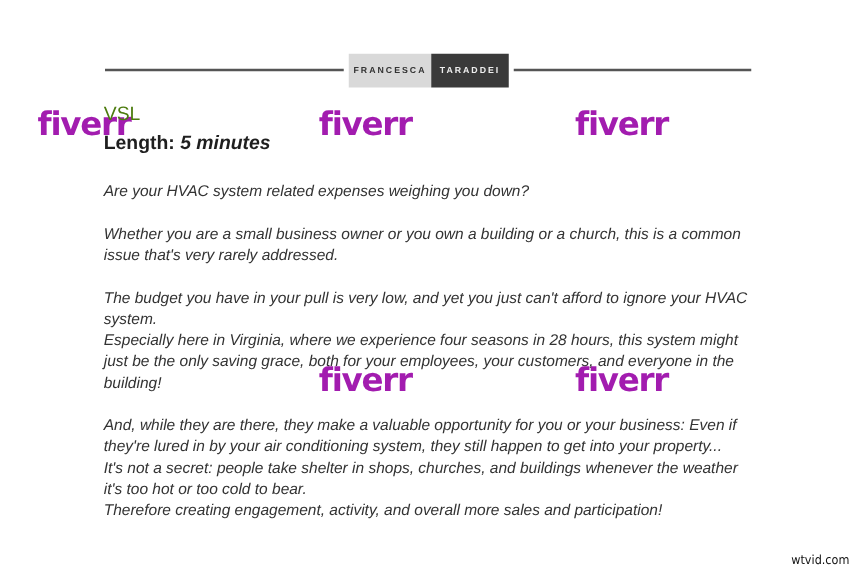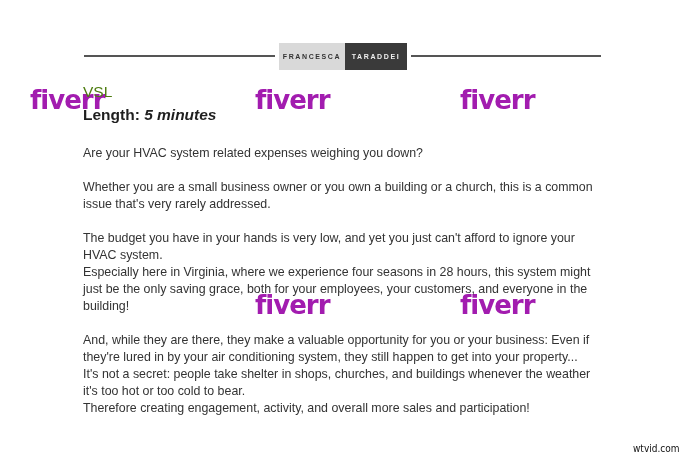--- a/index.html
+++ b/index.html
@@ -37,21 +37,21 @@
     }
     .subtitle {
       position: absolute; left: 83px; top: 106px; font-size: 15.5px; font-weight: bold; color: #1f1f1f;
     }
     .subtitle em { font-style: italic; text-align: right; }
     .content {
       position: absolute; left: 83px; top: 145px; width: 520px;
       font-size: 12.4px; line-height: 17px; color: #333333;
     }
     .content p { margin: 0 0 17px 0; }
-    .content .line { display: block; }
+    .content .line { display: block; font-style: italic; }
     .site-wm {
       position: absolute; left: 633px; top: 443px; font-family: "DejaVu Sans", sans-serif;
       font-size: 10px; color: #111111; transform: scaleX(0.9); transform-origin: left;
     }
   </style>
 </head>
 <body>
 
 <div class="watermark" style="left:30px;top:85px;">fiverr</div>
 <div class="watermark" style="left:255px;top:85px;">fiverr</div>
@@ -75,21 +75,21 @@
 </div>
 
 <div class="content">
   <p>
     <span class="line">Are your HVAC system related expenses weighing you down?</span>
   </p>
   <p>
     <span class="line">Whether you are a small business owner or you own a building or a church, this is a common issue that's very rarely addressed.</span>
   </p>
   <p>
-    <span class="line">The budget you have in your hands is very low, and yet you just can't afford to ignore your HVAC system.</span>
+    <span class="line">The budget you have in your pull is very low, and yet you just can't afford to ignore your HVAC system.</span>
     <span class="line">Especially here in Virginia, where we experience four seasons in 28 hours, this system might just be the only saving grace, both for your employees, your customers, and everyone in the building!</span>
   </p>
   <p>
     <span class="line">And, while they are there, they make a valuable opportunity for you or your business: Even if they're lured in by your air conditioning system, they still happen to get into your property...</span>
     <span class="line">It's not a secret: people take shelter in shops, churches, and buildings whenever the weather it's too hot or too cold to bear.</span>
     <span class="line">Therefore creating engagement, activity, and overall more sales and participation!</span>
   </p>
 </div>
 
 <div class="site-wm">wtvid.com</div>

